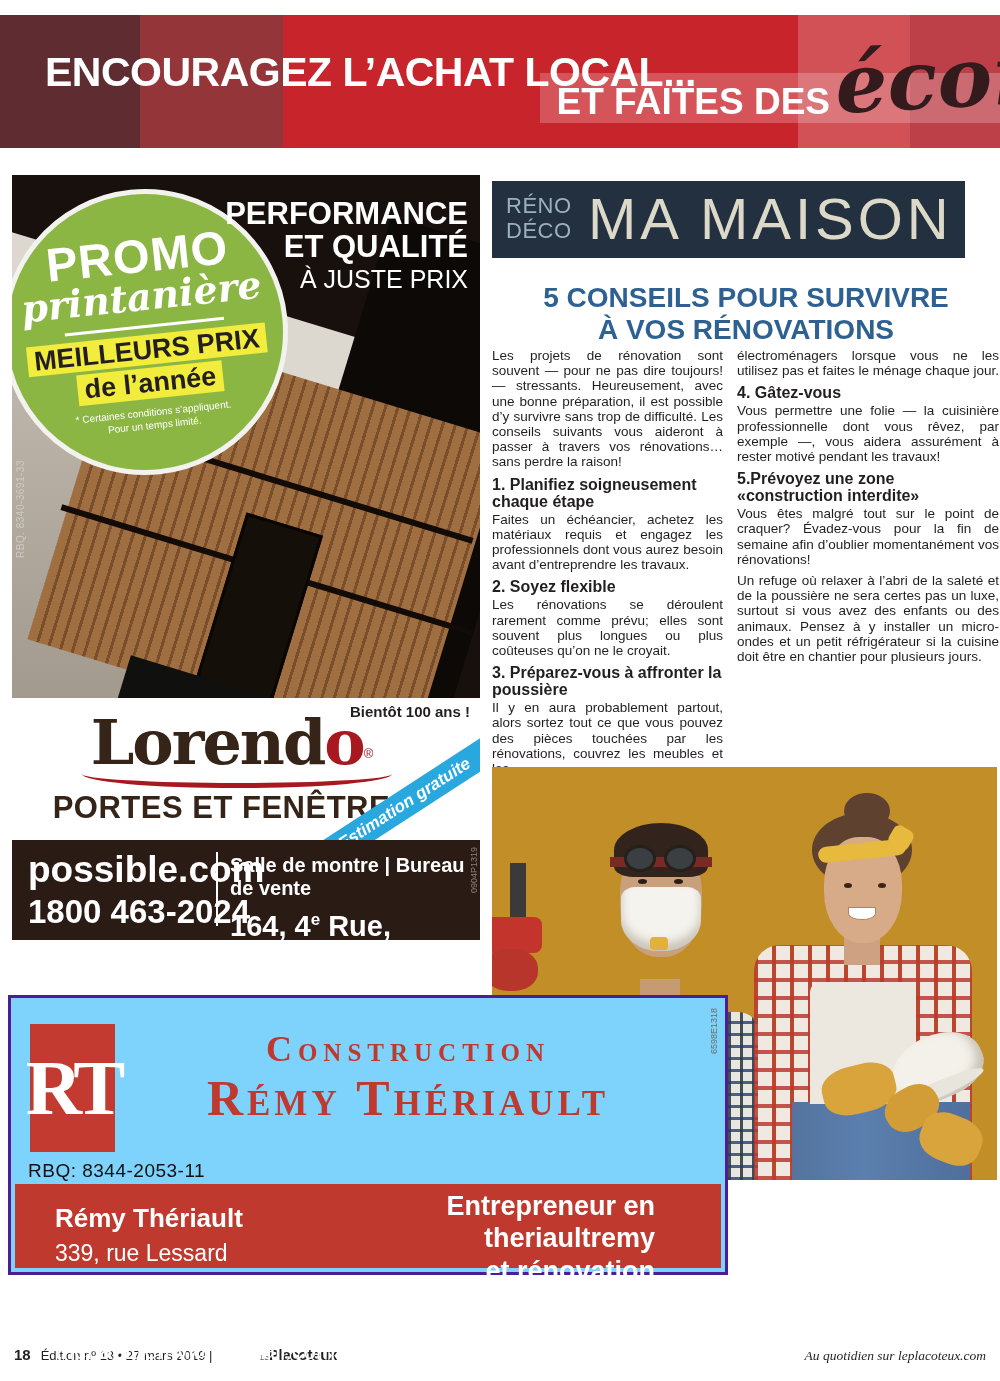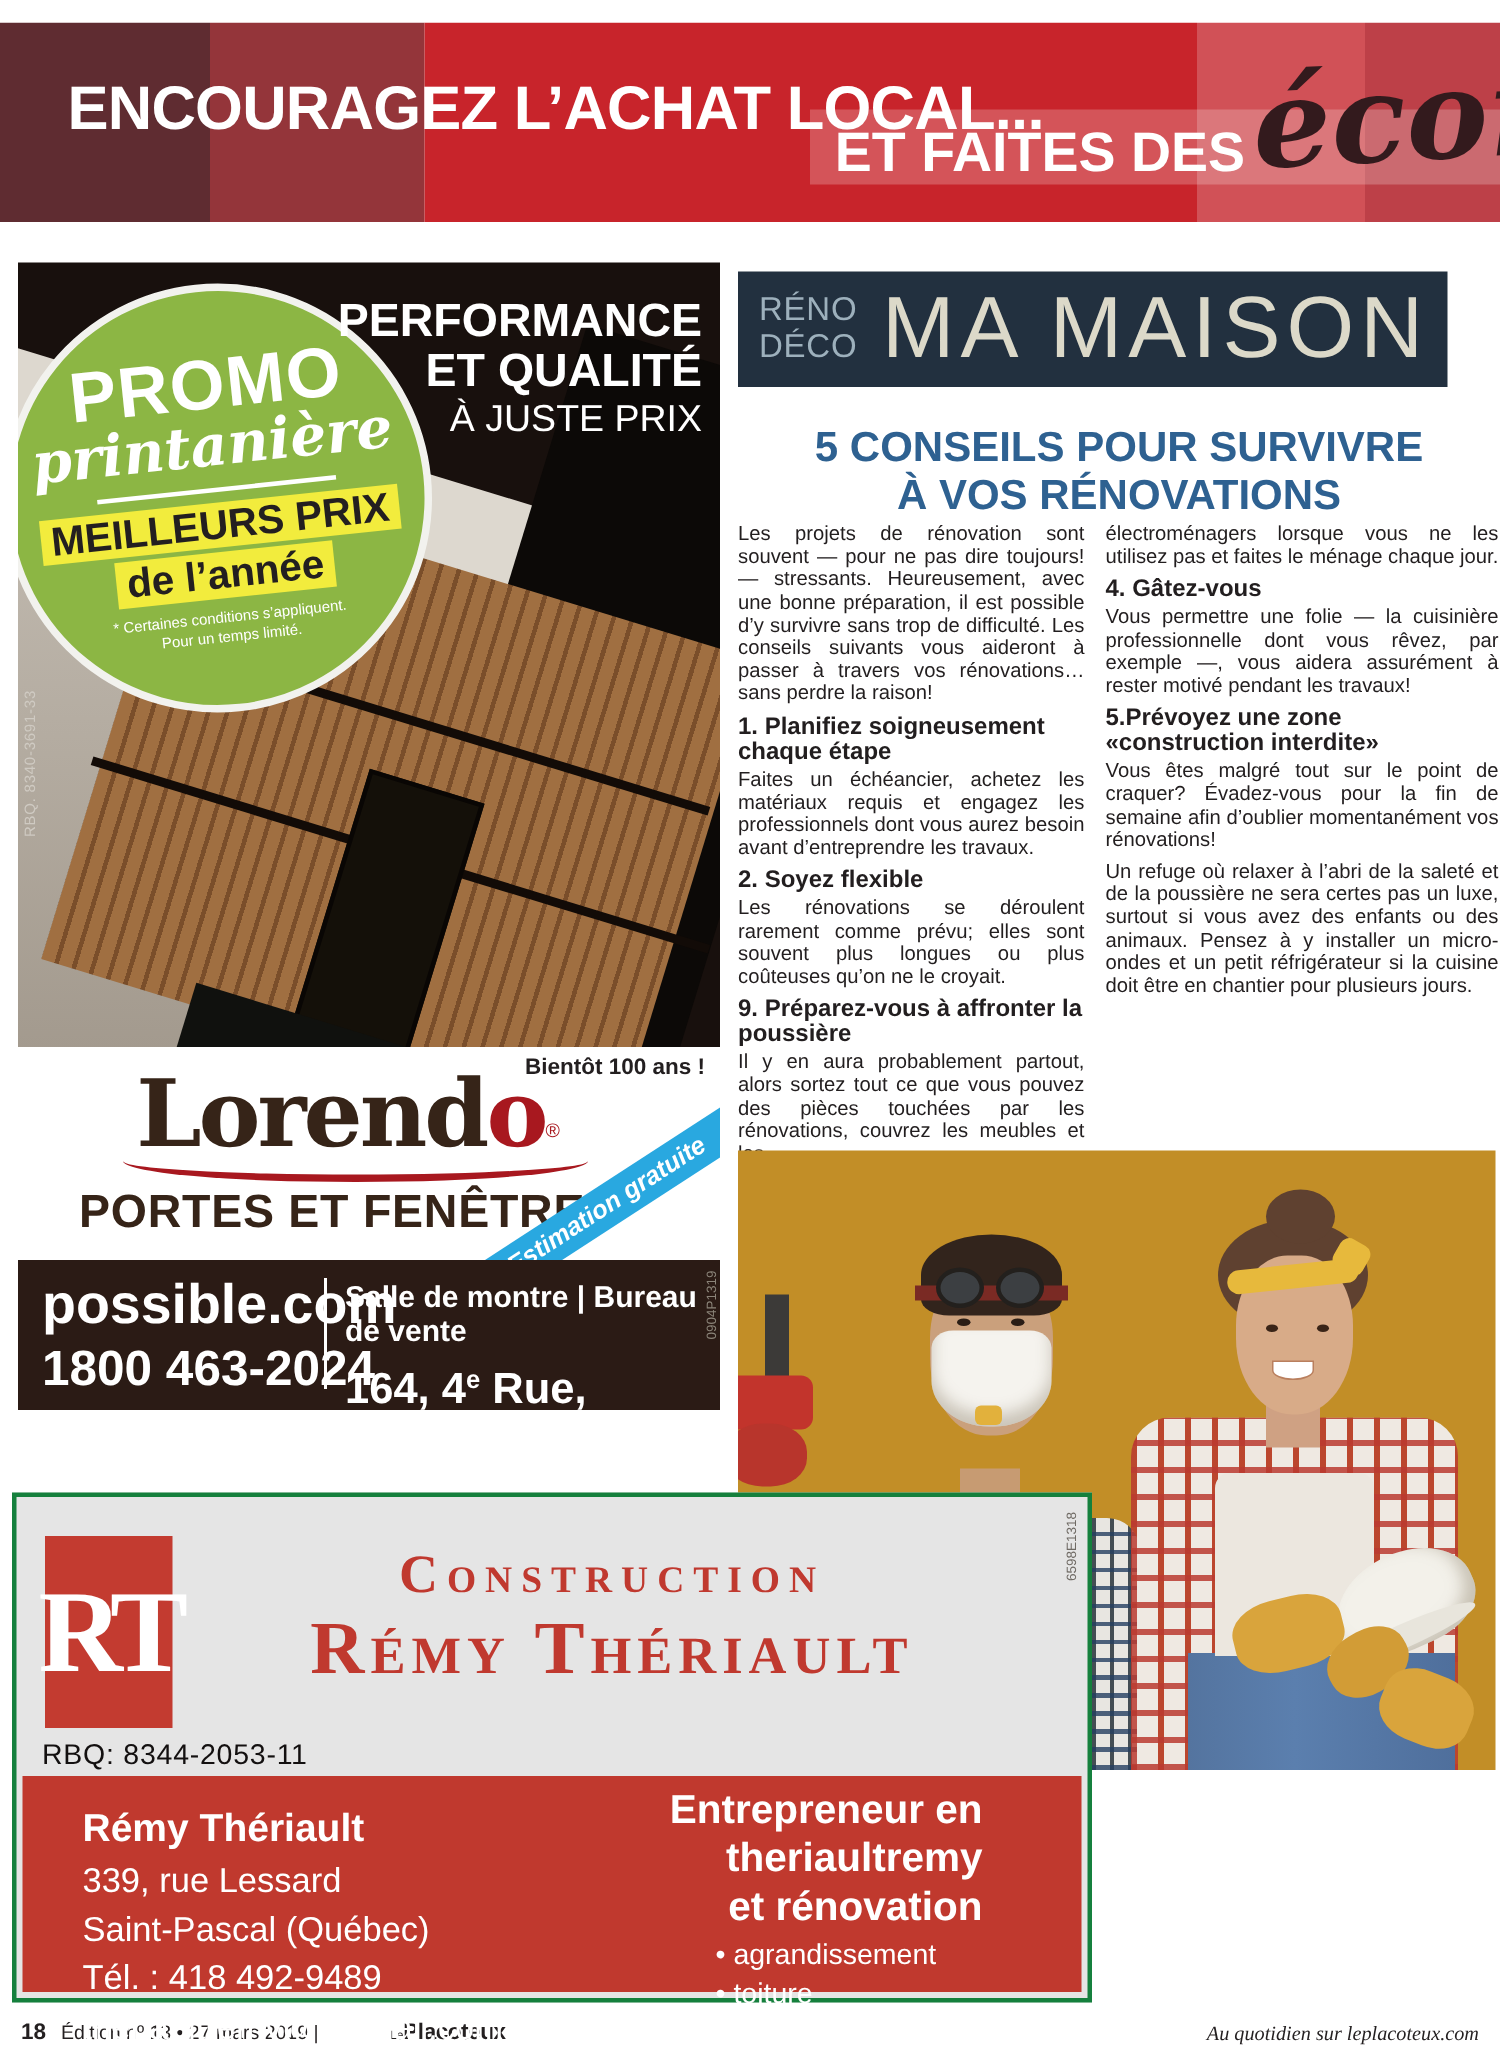--- a/index.html
+++ b/index.html
@@ -126,21 +126,21 @@
   .w-eye-r{left:386px;top:116px;}
   .w-smile{left:356px;top:140px;width:28px;height:13px;background:#fff;border-radius:0 0 50% 50%;border:1px solid #b97f5e;}
   .w-hat{left:398px;top:268px;width:94px;height:64px;background:#f3f1ea;border-radius:50% 50% 42% 42%;transform:rotate(-24deg);
          box-shadow:inset -6px -6px 10px rgba(160,150,130,0.5);}
   .w-hatbrim{left:390px;top:316px;width:106px;height:16px;background:#e8e5dc;border-radius:50%;transform:rotate(-24deg);}
   .w-glove1{left:330px;top:298px;width:74px;height:48px;background:#d9a43c;border-radius:40%;transform:rotate(-14deg);}
   .w-glove2{left:392px;top:320px;width:56px;height:42px;background:#d29c36;border-radius:45%;transform:rotate(-30deg);}
   .w-glove3{left:428px;top:348px;width:62px;height:48px;background:#d9a43c;border-radius:40%;transform:rotate(22deg);}
 
   
-  #rt-ad{position:absolute;left:8px;top:995px;width:720px;height:340px;background:#e5e5e5;border:3px solid #15803d;box-sizing:border-box;z-index:5;}
+  #rt-ad{position:absolute;left:8px;top:995px;width:720px;height:280px;background:#7dd3fc;border:3px solid #4c1d95;box-sizing:border-box;z-index:5;}
   .rt-square{position:absolute;left:19px;top:26px;width:85px;height:128px;background:#c33b30;
              display:flex;align-items:center;justify-content:center;}
   .rt-letters{font-family:"Liberation Serif",serif;font-weight:700;font-size:78px;color:#fff;letter-spacing:-6px;line-height:1;}
   .rt-rbq{position:absolute;left:17px;top:162px;font-size:19px;color:#131010;letter-spacing:0.5px;}
   .rt-titles{position:absolute;left:120px;right:40px;top:32px;text-align:center;color:#c0392f;
              font-family:"Liberation Serif",serif;font-variant:small-caps;font-weight:700;}
   .rt-t1{font-size:36px;letter-spacing:6px;line-height:1.1;}
   .rt-t2{font-size:50px;letter-spacing:4px;line-height:1.12;}
   .rt-code{position:absolute;right:6px;top:10px;writing-mode:vertical-rl;transform:rotate(180deg);font-size:9px;color:#6f6a64;}
   .rt-band{position:absolute;left:4px;right:4px;bottom:4px;top:186px;background:#c0392e;color:#fff;}
@@ -238,21 +238,21 @@
   <div id="article-title" data-interactable="false">
     <div data-interactable="false">5 CONSEILS POUR SURVIVRE</div>
     <div data-interactable="false">À VOS RÉNOVATIONS</div>
   </div>
   <div id="col-left" class="article-col" data-interactable="false">
       <div class="para-p" data-interactable="false">Les projets de rénovation sont souvent — pour ne pas dire toujours! — stressants. Heureusement, avec une bonne préparation, il est possible d’y survivre sans trop de difficulté. Les conseils suivants vous aideront à passer à travers vos rénovations… sans perdre la raison!</div>
       <div class="para-h" data-interactable="false">1. Planifiez soigneusement chaque étape</div>
       <div class="para-p" data-interactable="false">Faites un échéancier, achetez les matériaux requis et engagez les professionnels dont vous aurez besoin avant d’entreprendre les travaux.</div>
       <div class="para-h" data-interactable="false">2. Soyez flexible</div>
       <div class="para-p" data-interactable="false">Les rénovations se déroulent rarement comme prévu; elles sont souvent plus longues ou plus coûteuses qu’on ne le croyait.</div>
-      <div class="para-h" data-interactable="false">9. Préparez-vous à affronter la poussière</div>
+      <div class="para-h" data-interactable="false">3. Préparez-vous à affronter la poussière</div>
       <div class="para-p" data-interactable="false">Il y en aura probablement partout, alors sortez tout ce que vous pouvez des pièces touchées par les rénovations, couvrez les meubles et les</div>
     </div>
   <div id="col-right" class="article-col" data-interactable="false">
       <div class="para-p" data-interactable="false">électroménagers lorsque vous ne les utilisez pas et faites le ménage chaque jour.</div>
       <div class="para-h" data-interactable="false">4. Gâtez-vous</div>
       <div class="para-p" data-interactable="false">Vous permettre une folie — la cuisinière professionnelle dont vous rêvez, par exemple —, vous aidera assurément à rester motivé pendant les travaux!</div>
       <div class="para-h" data-interactable="false">5.Prévoyez une zone «construction interdite»</div>
       <div class="para-p" data-interactable="false">Vous êtes malgré tout sur le point de craquer? Évadez-vous pour la fin de semaine afin d’oublier momentanément vos rénovations!</div>
       <div class="para-p" data-interactable="false">Un refuge où relaxer à l’abri de la saleté et de la poussière ne sera certes pas un luxe, surtout si vous avez des enfants ou des animaux. Pensez à y installer un micro-ondes et un petit réfrigérateur si la cuisine doit être en chantier pour plusieurs jours.</div>
     </div>

